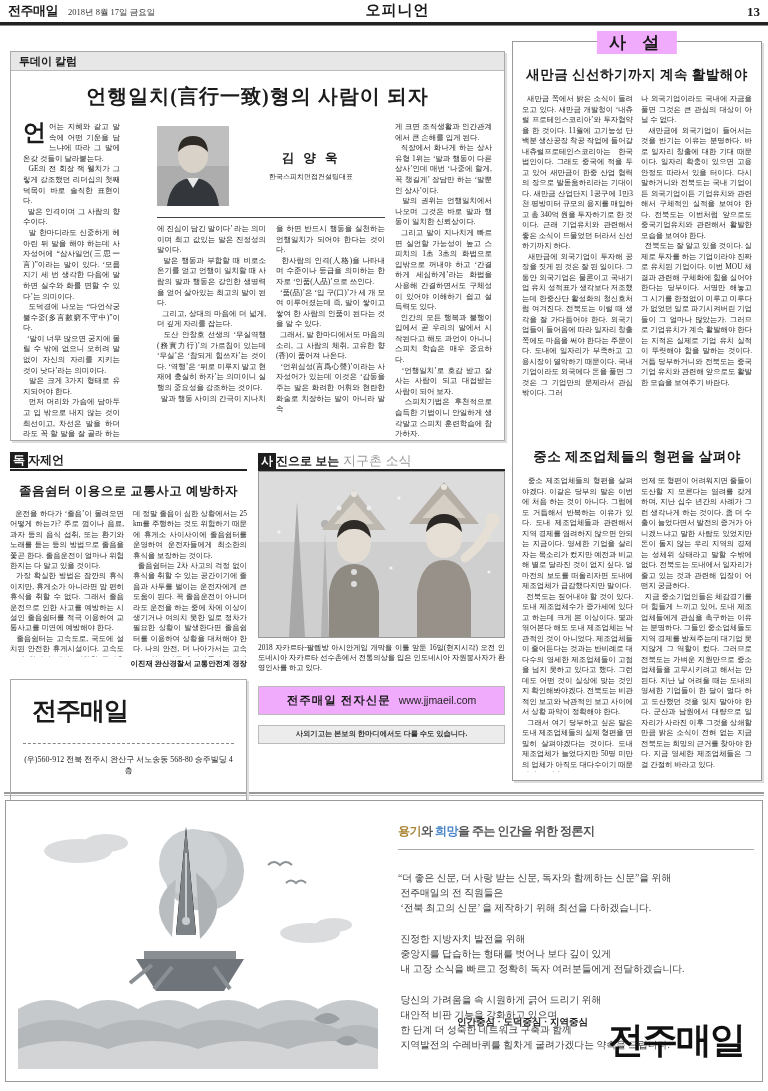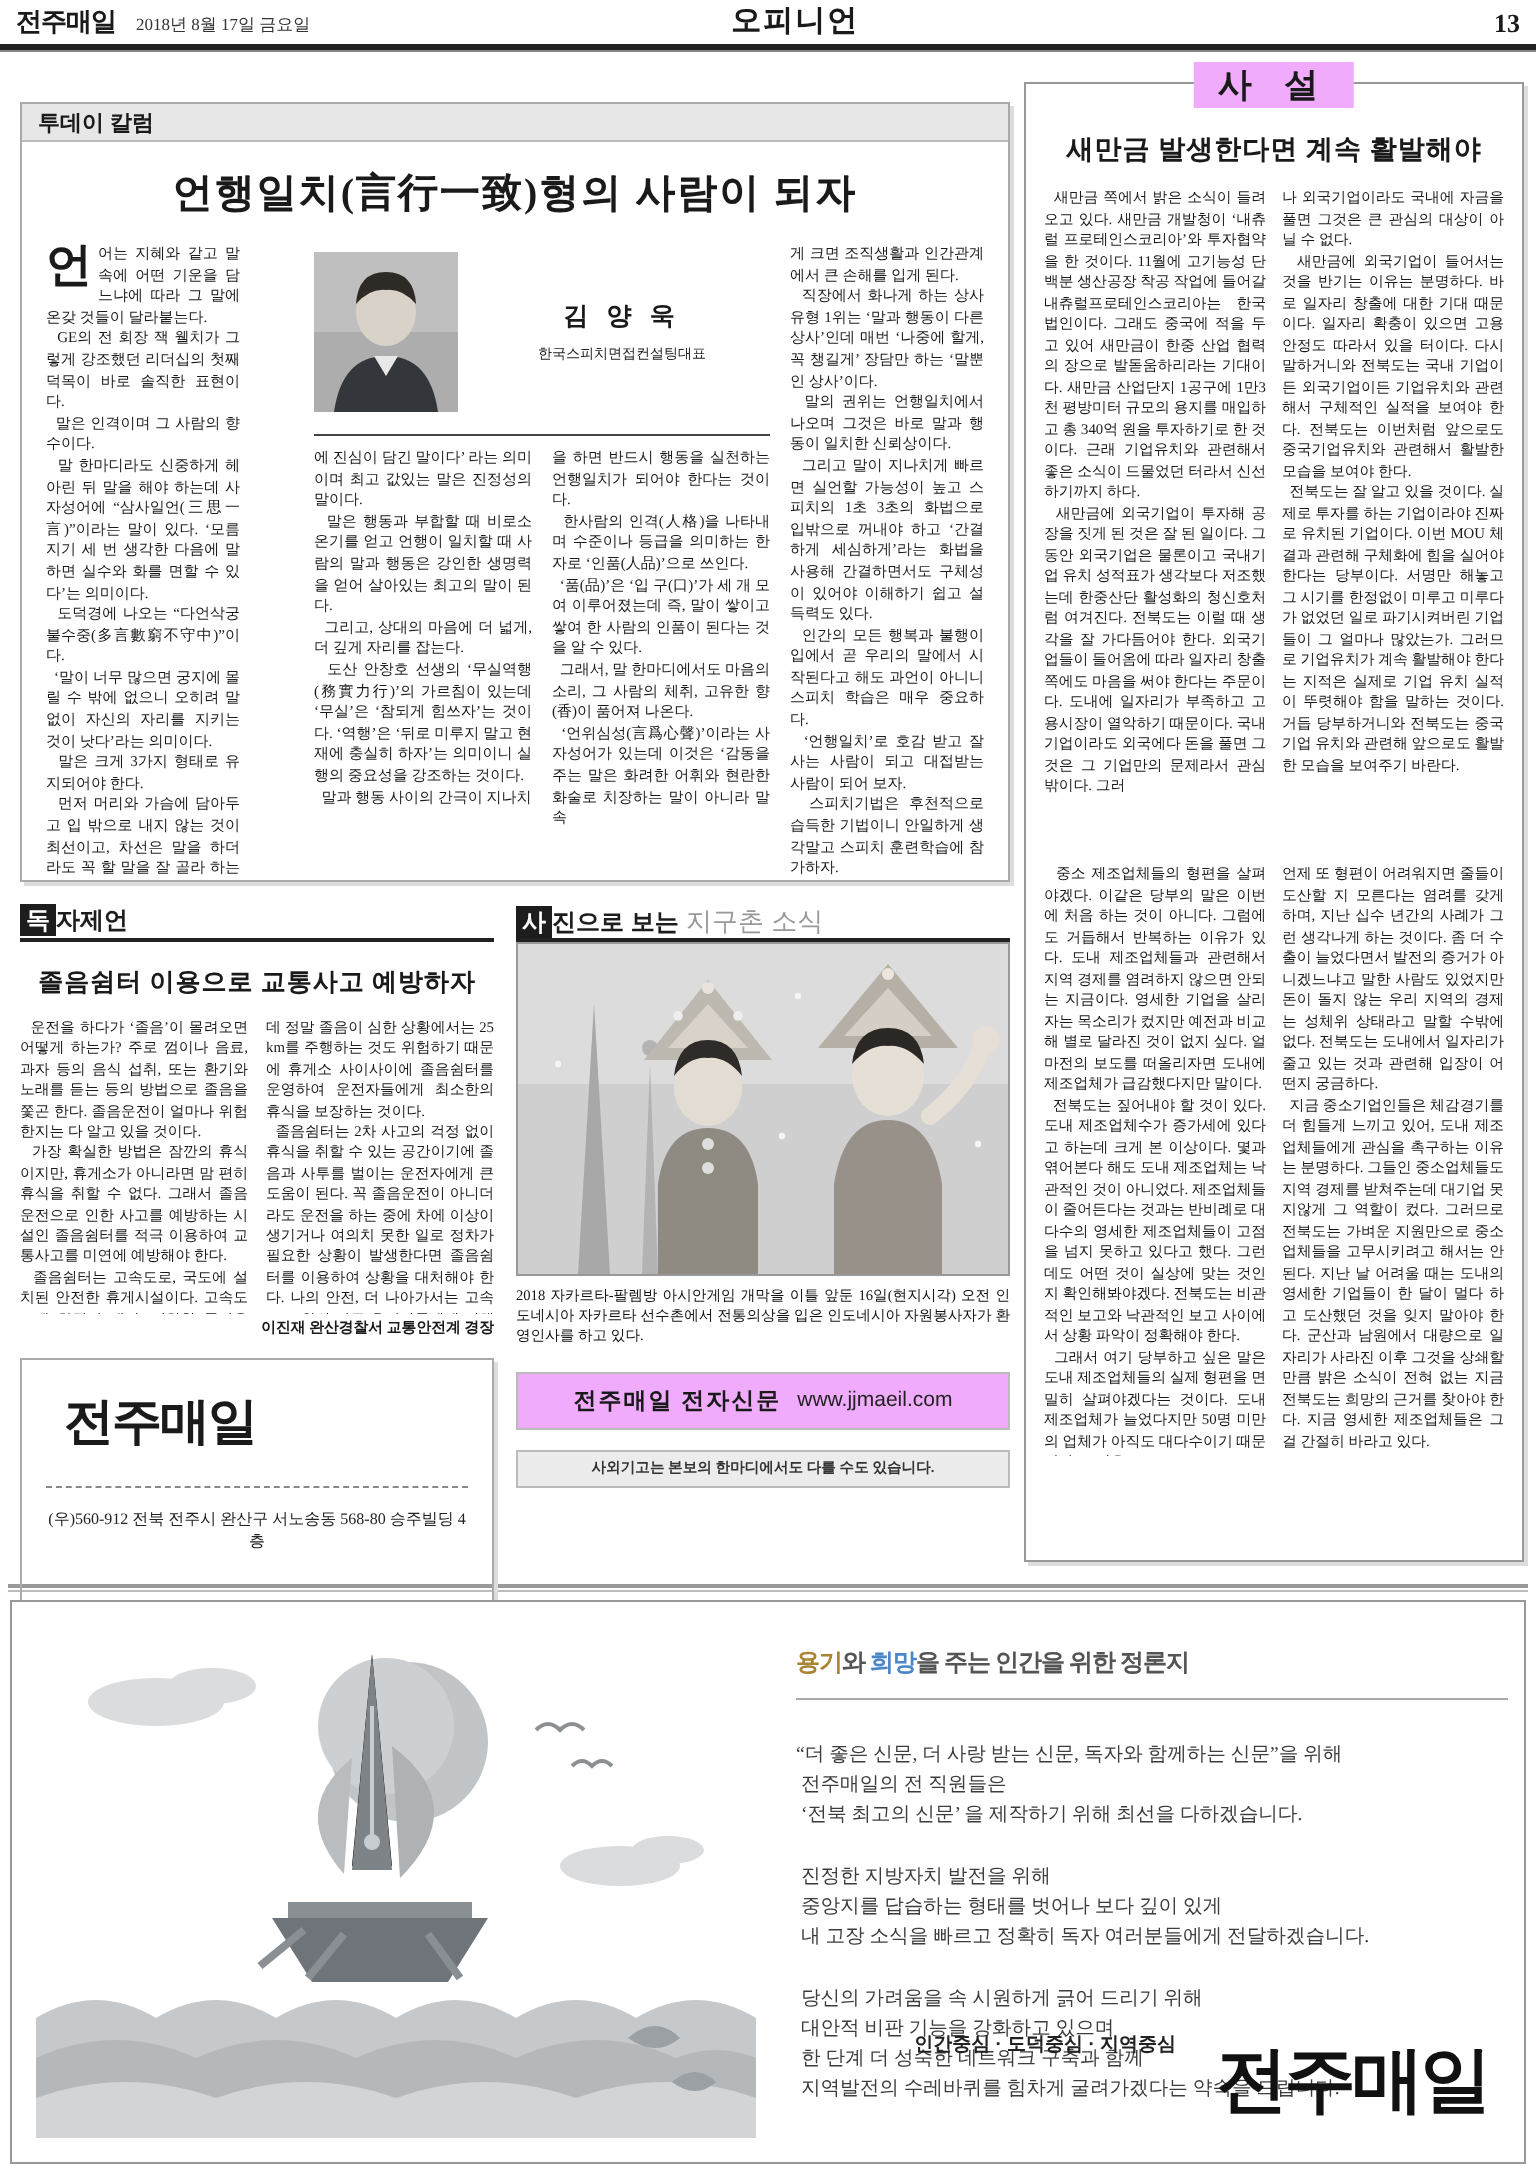--- a/index.html
+++ b/index.html
@@ -231,29 +231,30 @@
           </div>
           <div class="disc-box">사외기고는 본보의 한마디에서도 다를 수도 있습니다.</div>
         </div>
       </div>
     </div>
 
     <aside class="right-col">
       <div class="edit-box">
         <div class="edit-label">사 설</div>
 
-        <h2 class="edit-title">새만금 발생한다면 계속 활발해야</h2>
+        <h2 class="edit-title">새만금 신선하기까지 계속 활발해야</h2>
         <div class="edit-cols a1">
           <div class="ecol">  새만금 쪽에서 밝은 소식이 들려오고 있다. 새만금 개발청이 ‘내츄럴 프로테인스코리아’와 투자협약을 한 것이다. 11월에 고기능성 단백분 생산공장 착공 작업에 들어갈 내츄럴프로테인스코리아는 한국법인이다. 그래도 중국에 적을 두고 있어 새만금이 한중 산업 협력의 장으로 발돋움하리라는 기대이다. 새만금 산업단지 1공구에 1만3천 평방미터 규모의 용지를 매입하고 총 340억 원을 투자하기로 한 것이다. 근래 기업유치와 관련해서 좋은 소식이 드물었던 터라서 신선하기까지 하다.
   새만금에 외국기업이 투자해 공장을 짓게 된 것은 잘 된 일이다. 그동안 외국기업은 물론이고 국내기업 유치 성적표가 생각보다 저조했는데 한중산단 활성화의 청신호처럼 여겨진다. 전북도는 이럴 때 생각을 잘 가다듬어야 한다. 외국기업들이 들어옴에 따라 일자리 창출쪽에도 마음을 써야 한다는 주문이다. 도내에 일자리가 부족하고 고용시장이 열악하기 때문이다. 국내기업이라도 외국에다 돈을 풀면 그것은 그 기업만의 문제라서 관심 밖이다. 그러</div>
           <div class="ecol">나 외국기업이라도 국내에 자금을 풀면 그것은 큰 관심의 대상이 아닐 수 없다.
   새만금에 외국기업이 들어서는 것을 반기는 이유는 분명하다. 바로 일자리 창출에 대한 기대 때문이다. 일자리 확충이 있으면 고용안정도 따라서 있을 터이다. 다시 말하거니와 전북도는 국내 기업이든 외국기업이든 기업유치와 관련해서 구체적인 실적을 보여야 한다. 전북도는 이번처럼 앞으로도 중국기업유치와 관련해서 활발한 모습을 보여야 한다.
   전북도는 잘 알고 있을 것이다. 실제로 투자를 하는 기업이라야 진짜로 유치된 기업이다. 이번 MOU 체결과 관련해 구체화에 힘을 실어야 한다는 당부이다. 서명만 해놓고 그 시기를 한정없이 미루고 미루다가 없었던 일로 파기시켜버린 기업들이 그 얼마나 많았는가. 그러므로 기업유치가 계속 활발해야 한다는 지적은 실제로 기업 유치 실적이 뚜렷해야 함을 말하는 것이다. 거듭 당부하거니와 전북도는 중국 기업 유치와 관련해 앞으로도 활발한 모습을 보여주기 바란다.</div>
         </div>
 
+        <h2 class="edit-title edit-title2">중소 제조업체들의 형편을 살펴야</h2>
         <div class="edit-cols a2">
           <div class="ecol">  중소 제조업체들의 형편을 살펴야겠다. 이같은 당부의 말은 이번에 처음 하는 것이 아니다. 그럼에도 거듭해서 반복하는 이유가 있다. 도내 제조업체들과 관련해서 지역 경제를 염려하지 않으면 안되는 지금이다. 영세한 기업을 살리자는 목소리가 컸지만 예전과 비교해 별로 달라진 것이 없지 싶다. 얼마전의 보도를 떠올리자면 도내에 제조업체가 급감했다지만 말이다.
   전북도는 짚어내야 할 것이 있다. 도내 제조업체수가 증가세에 있다고 하는데 크게 본 이상이다. 몇과 엮어본다 해도 도내 제조업체는 낙관적인 것이 아니었다. 제조업체들이 줄어든다는 것과는 반비례로 대다수의 영세한 제조업체들이 고점을 넘지 못하고 있다고 했다. 그런데도 어떤 것이 실상에 맞는 것인지 확인해봐야겠다. 전북도는 비관적인 보고와 낙관적인 보고 사이에서 상황 파악이 정확해야 한다.
   그래서 여기 당부하고 싶은 말은 도내 제조업체들의 실제 형편을 면밀히 살펴야겠다는 것이다. 도내 제조업체가 늘었다지만 50명 미만의 업체가 아직도 대다수이기 때문이다. 그것은</div>
           <div class="ecol">언제 또 형편이 어려워지면 줄들이 도산할 지 모른다는 염려를 갖게 하며, 지난 십수 년간의 사례가 그런 생각나게 하는 것이다. 좀 더 수출이 늘었다면서 발전의 증거가 아니겠느냐고 말한 사람도 있었지만 돈이 돌지 않는 우리 지역의 경제는 성체위 상태라고 말할 수밖에 없다. 전북도는 도내에서 일자리가 줄고 있는 것과 관련해 입장이 어떤지 궁금하다.
   지금 중소기업인들은 체감경기를 더 힘들게 느끼고 있어, 도내 제조업체들에게 관심을 촉구하는 이유는 분명하다. 그들인 중소업체들도 지역 경제를 받쳐주는데 대기업 못지않게 그 역할이 컸다. 그러므로 전북도는 가벼운 지원만으로 중소업체들을 고무시키려고 해서는 안 된다. 지난 날 어려울 때는 도내의 영세한 기업들이 한 달이 멀다 하고 도산했던 것을 잊지 말아야 한다. 군산과 남원에서 대량으로 일자리가 사라진 이후 그것을 상쇄할만큼 밝은 소식이 전혀 없는 지금 전북도는 희망의 근거를 찾아야 한다. 지금 영세한 제조업체들은 그걸 간절히 바라고 있다.</div>
         </div>
       </div>
     </aside>
   </div>

